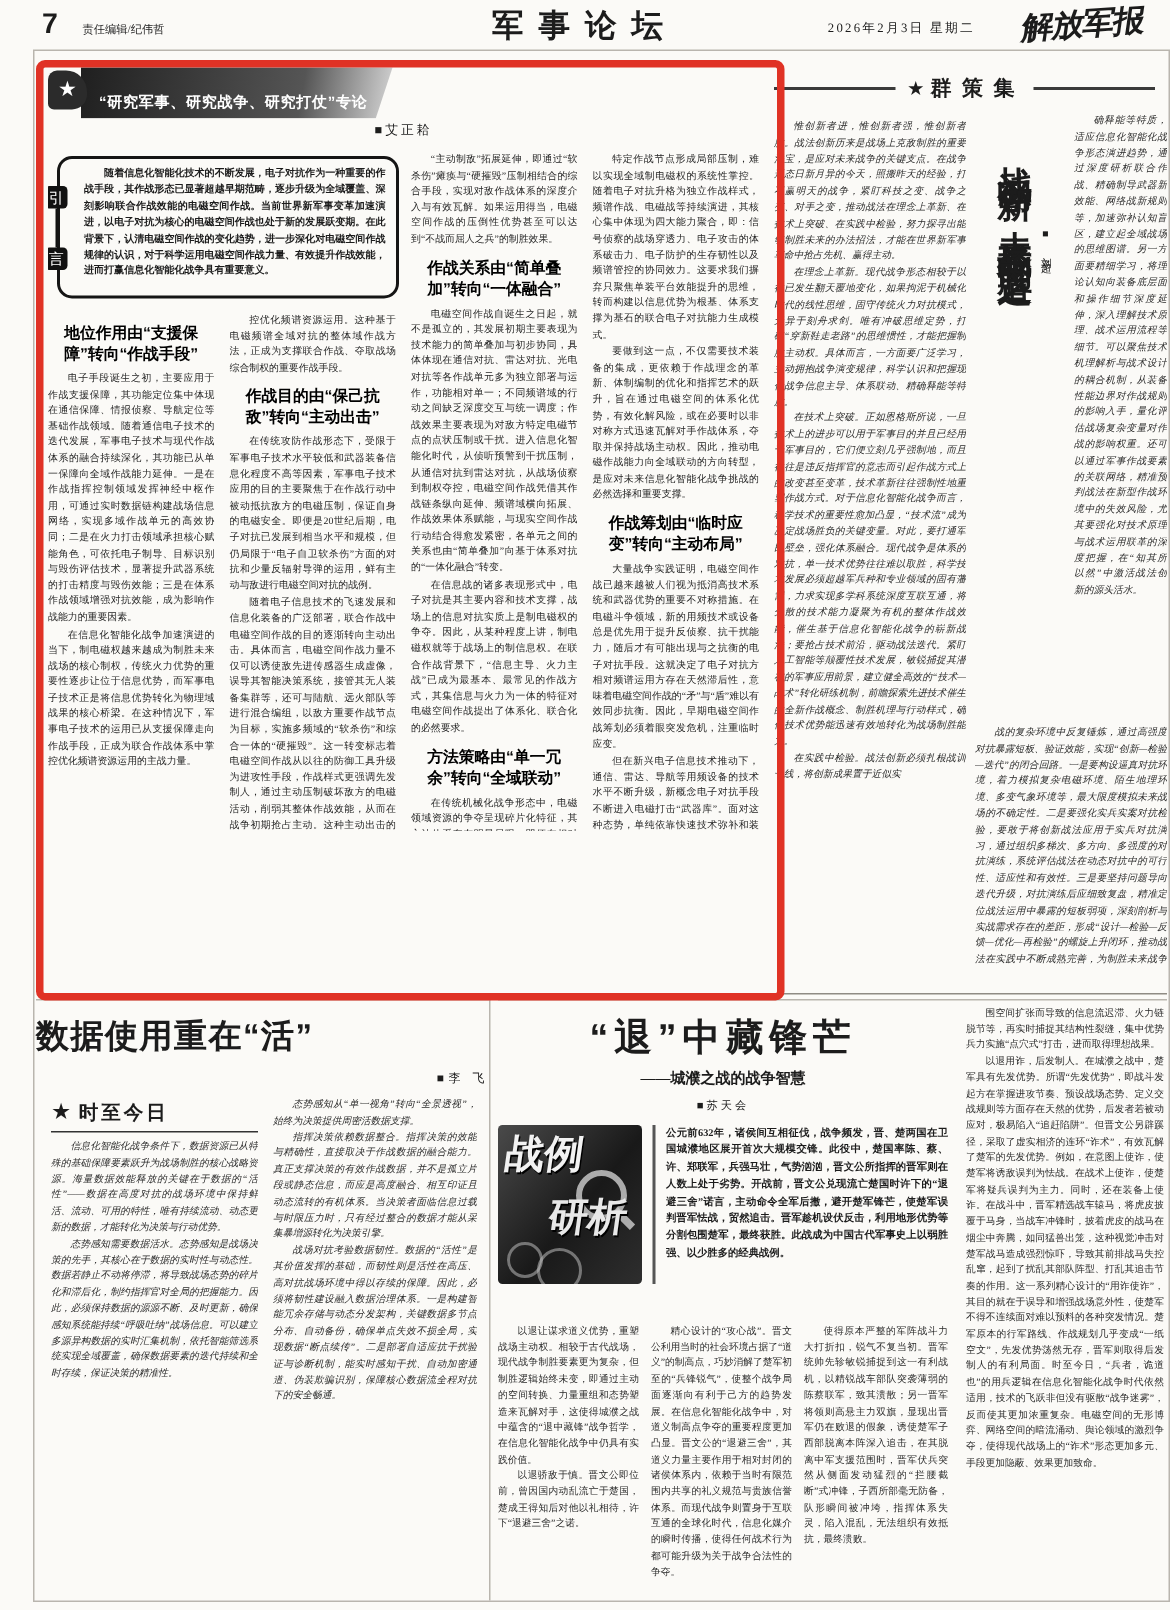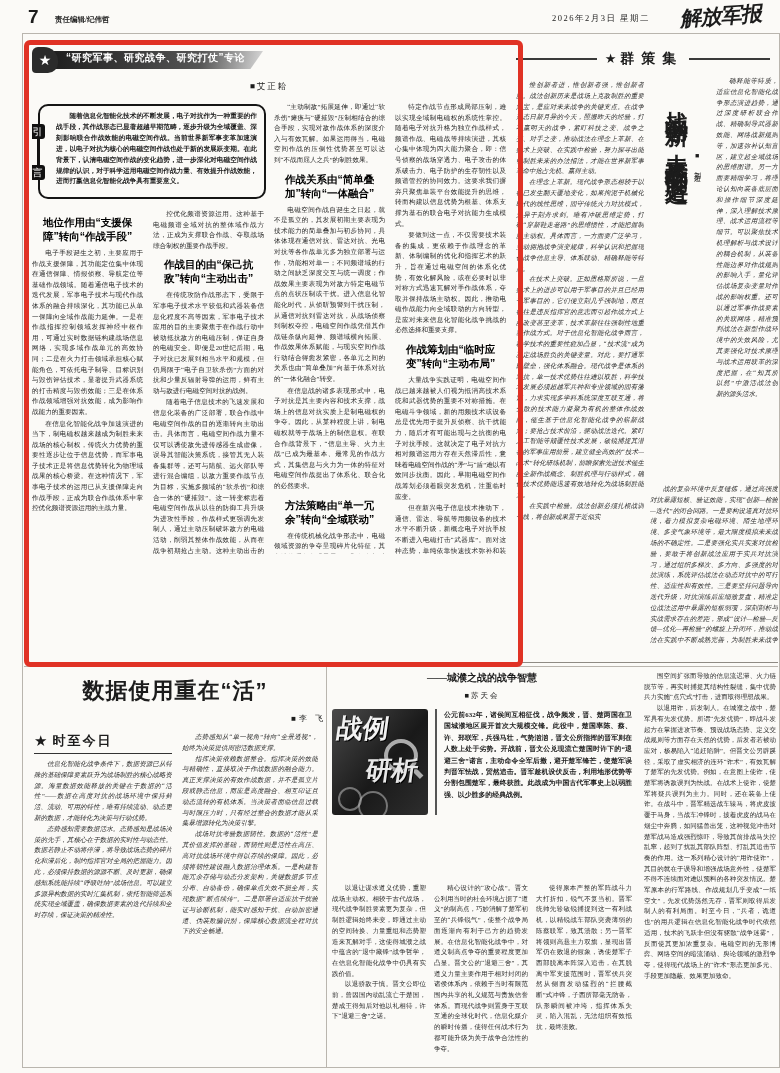--- a/index.html
+++ b/index.html
@@ -1,37 +1,37 @@
 <!DOCTYPE html>
 <html><head>
 <meta charset="utf-8">
 <style>
   html,body{margin:0;padding:0;}
   body{width:780px;height:1073px;position:relative;background:#fbfaf7;color:#1c1c1c;
        font-family:"Liberation Serif", serif; overflow:hidden;}
   
   .hdr{position:absolute;left:0;top:0;width:780px;height:33px;}
   .pagenum{position:absolute;left:28px;top:6px;font-family:"Liberation Sans",sans-serif;font-weight:bold;font-size:19px;}
-  .editor{position:absolute;left:55px;top:15px;font-size:7.5px;font-weight:bold;}
+  .editor{position:absolute;left:55px;top:15px;font-size:7.5px;font-weight:normal;}
   .sectitle{position:absolute;left:0;right:0;top:3px;text-align:center;font-family:"Liberation Sans",sans-serif;
             font-weight:bold;font-size:21px;letter-spacing:10px;}
   .dateline{position:absolute;right:130px;top:13px;font-size:8.5px;letter-spacing:1.5px;}
   .masthead{position:absolute;right:18px;top:2px;font-size:21px;font-weight:bold;
             font-family:"Liberation Serif",serif;transform:skewX(-12deg) rotate(-4deg);letter-spacing:-1px;}
   
   .frame{position:absolute;left:22px;top:33px;width:756px;height:1033px;border:1px solid #b9b5ae;background:#fbfaf7;}
   
   .redbox{position:absolute;left:24px;top:40px;width:489px;height:617px;border:5px solid #e03225;border-radius:6px;z-index:40;}
   
   .main{position:absolute;left:32px;top:45px;width:474px;height:606px;overflow:hidden;}
   .badge-row{display:flex;align-items:center;height:30px;}
   .badge-icon{width:26px;height:26px;background:#2b2b2b;border-radius:6px 14px 10px 4px;color:#fff;
               display:flex;align-items:center;justify-content:center;font-size:14px;margin-right:-4px;z-index:2;}
   .badge-banner{background:linear-gradient(100deg,#1f1f1f 0%,#555 70%,#d9d9d9 100%);color:#fff;
-                font-family:"Liberation Sans",sans-serif;font-weight:bold;font-size:10px;padding:0 18px 4px 12px;
+                font-family:"Liberation Sans",sans-serif;font-weight:bold;font-size:10px;padding:20px 18px 4px 12px;
                 clip-path:polygon(0 0,100% 0,94% 100%,0 100%);letter-spacing:.5px;}
   .headline{text-align:center;font-family:"Liberation Sans",sans-serif;font-weight:bold;font-size:33px;
             letter-spacing:3px;margin-top:9px;}
   .byline-c{text-align:center;font-size:8.5px;margin-top:6px;letter-spacing:2px;}
   .mbody{position:relative;margin-top:9px;height:452px;}
   .introbox{position:absolute;left:6px;top:2px;width:228px;height:95px;border:2.5px solid #151515;border-radius:10px;
             padding:5px 7px 5px 16px;box-sizing:border-box;}
   .introtext{font-size:6.7px;font-weight:bold;line-height:10.9px;text-align:justify;text-indent:2em;}
   .introlabels{position:absolute;left:-10px;top:18px;display:flex;flex-direction:column;align-items:center;}
   .introlabels .ch{width:15px;height:15px;background:#111;color:#fff;border-radius:3px;font-size:10px;
@@ -56,21 +56,21 @@
   .qcol p{font-size:6.5px;line-height:10.8px;text-align:justify;text-indent:2em;margin:0;color:#2b2b2b;font-style:italic;}
   .qc1{left:8px;top:4px;width:128px;height:565px;}
   .qc2{left:208px;top:0;width:62px;height:400px;}
   .qbot{left:142px;top:408px;width:128px;height:160px;}
   .vtitle-strip{position:absolute;left:146px;top:16px;width:58px;height:386px;display:flex;justify-content:center;}
   .vtitle{writing-mode:vertical-rl;font-family:"Liberation Sans",sans-serif;font-weight:bold;font-size:23px;
           letter-spacing:4px;line-height:30px;}
   .vbyline{writing-mode:vertical-rl;font-size:7px;margin-top:60px;margin-right:2px;letter-spacing:2px;}
   
   .shuju{position:absolute;left:24px;top:666px;width:302px;height:400px;border-top:1px solid #b9b5ae;border-right:1px solid #b9b5ae;}
-  .s-title{text-align:center;font-family:"Liberation Sans",sans-serif;font-weight:bold;font-size:22px;margin-top:9px;letter-spacing:1px;}
+  .s-title{font-family:"Liberation Sans",sans-serif;font-weight:bold;font-size:22px;margin-top:9px;letter-spacing:1px;}
   .s-byline{text-align:right;font-size:8px;margin-top:7px;letter-spacing:3px;margin-left:48px;}
   .sbody{position:relative;margin-top:8px;height:330px;}
   .scol{position:absolute;overflow:hidden;}
   .scol p{font-size:6.5px;line-height:10.8px;text-align:justify;text-indent:2em;margin:0;color:#2b2b2b;font-style:italic;}
   .sc1{left:10px;top:0;width:138px;height:330px;}
   .sc2{left:158px;top:0;width:136px;height:330px;}
   .tdk{display:flex;align-items:flex-end;border-bottom:1.5px solid #333;padding-bottom:3px;margin-bottom:5px;}
   .tdk .star{font-size:15px;margin-right:5px;}
   .tdk .t{font-family:"Liberation Sans",sans-serif;font-weight:bold;font-size:13px;letter-spacing:2px;}
   
@@ -97,20 +97,21 @@
   .cpc.k1{left:0;width:94px;}.cpc.k2{left:102px;width:94px;}.cpc.k3{left:204px;width:96px;}
   .cpc4{position:absolute;left:312px;top:4px;width:132px;height:392px;overflow:hidden;}
   .noindent{text-indent:0 !important;}
 </style>
 </head>
 <body>
 
 <div class="hdr">
   <div class="pagenum">7</div>
   <div class="editor">责任编辑/纪伟哲</div>
+  <div class="sectitle">军事论坛</div>
   <div class="dateline">2026年2月3日 星期二</div>
   <div class="masthead">解放军报</div>
 </div>
 
 <div class="frame"></div>
 
 <div class="main">
   <div class="badge-row">
     <div class="badge-icon">★</div>
     <div class="badge-banner">“研究军事、研究战争、研究打仗”专论</div>
@@ -201,20 +202,21 @@
     <div class="scol sc2">
         <p>态势感知从“单一视角”转向“全景透视”，始终为决策提供周密活数据支撑。</p>
         <p>指挥决策依赖数据整合。指挥决策的效能与精确性，直接取决于作战数据的融合能力。真正支撑决策的有效作战数据，并不是孤立片段或静态信息，而应是高度融合、相互印证且动态流转的有机体系。当决策者面临信息过载与时限压力时，只有经过整合的数据才能从采集暴增源转化为决策引擎。</p>
         <p>战场对抗考验数据韧性。数据的“活性”是其价值发挥的基础，而韧性则是活性在高压、高对抗战场环境中得以存续的保障。因此，必须将韧性建设融入数据治理体系。一是构建智能冗余存储与动态分发架构，关键数据多节点分布、自动备份，确保单点失效不损全局，实现数据“断点续传”。二是部署自适应抗干扰验证与诊断机制，能实时感知干扰、自动加密通道、伪装欺骗识别，保障核心数据流全程对抗下的安全畅通。</p>
       </div>
   </div>
 </div>
 
 <div class="chengpu">
   <div class="cp-left">
+    <div class="cp-title">“退”中藏锋芒</div>
     <div class="cp-sub">——城濮之战的战争智慧</div>
     <div class="cp-byline">■苏天会</div>
     <div class="cp-introrow">
       <div class="zlyx">
         <span class="piece" style="left:6px;bottom:4px;"></span>
         <span class="piece" style="left:26px;bottom:-6px;width:26px;height:26px;"></span>
         <span class="lens"></span>
         <span class="handle"></span>
         <span class="w1">战例</span>
         <span class="w2">研析</span>

